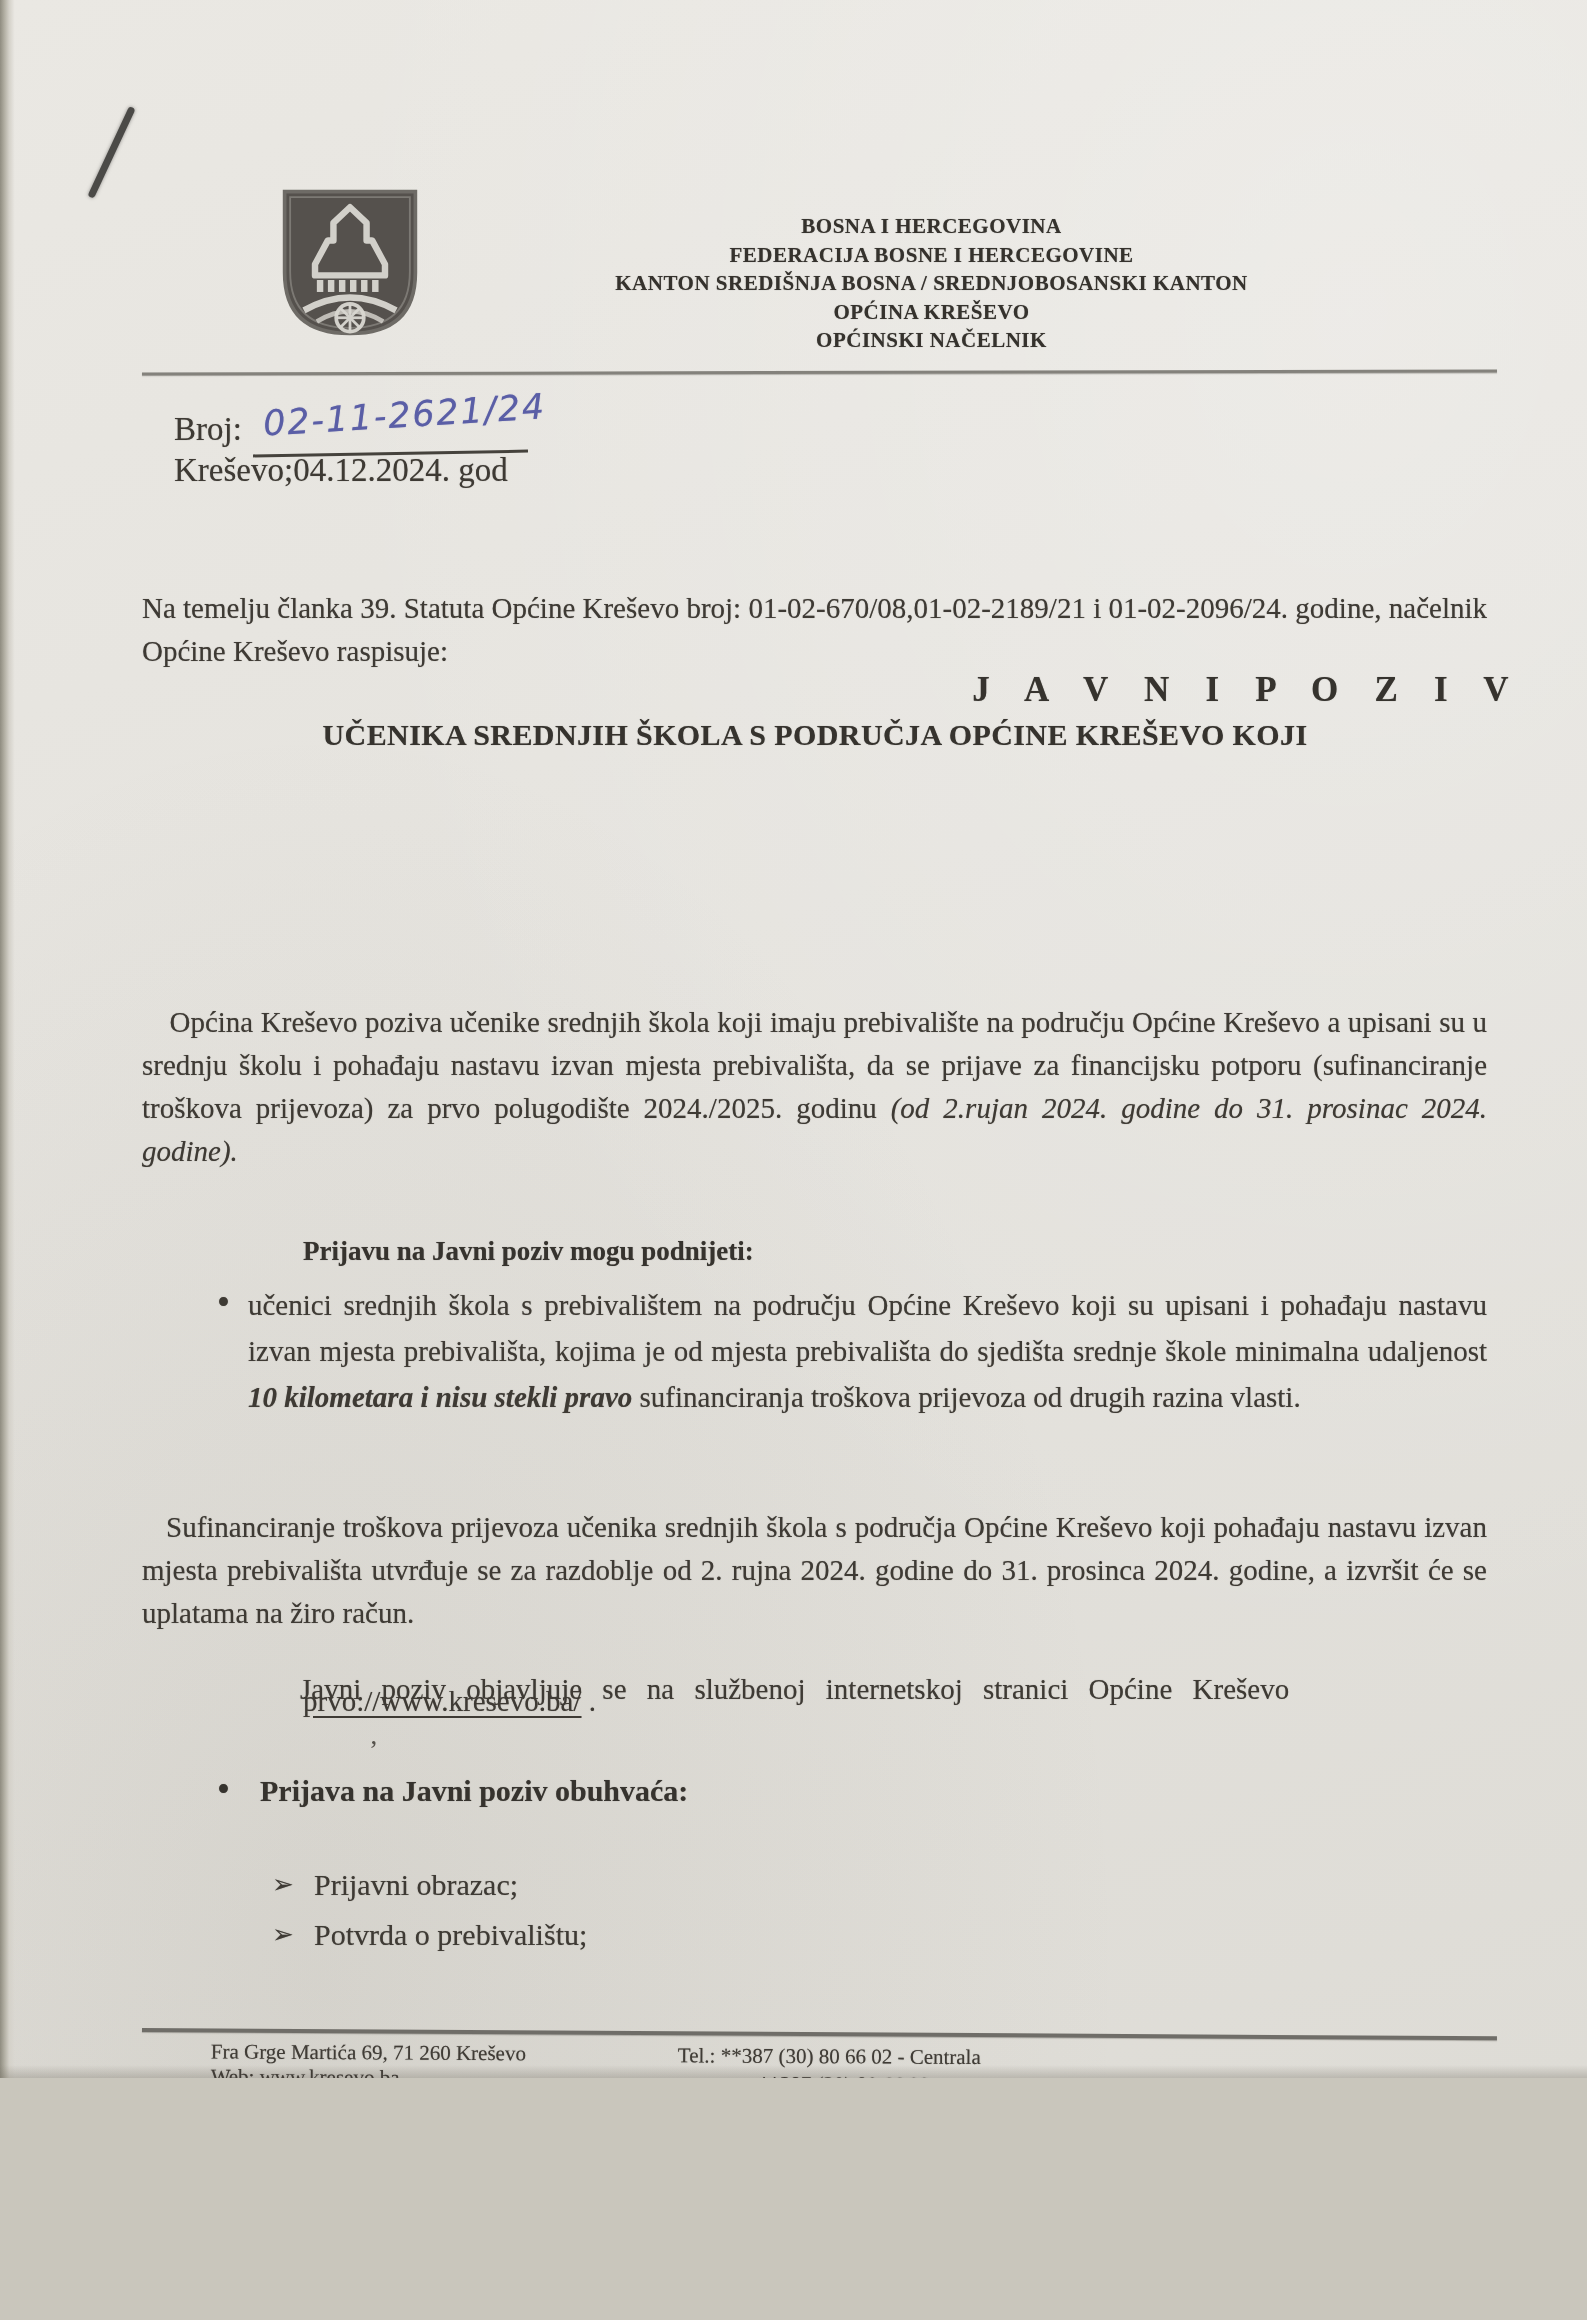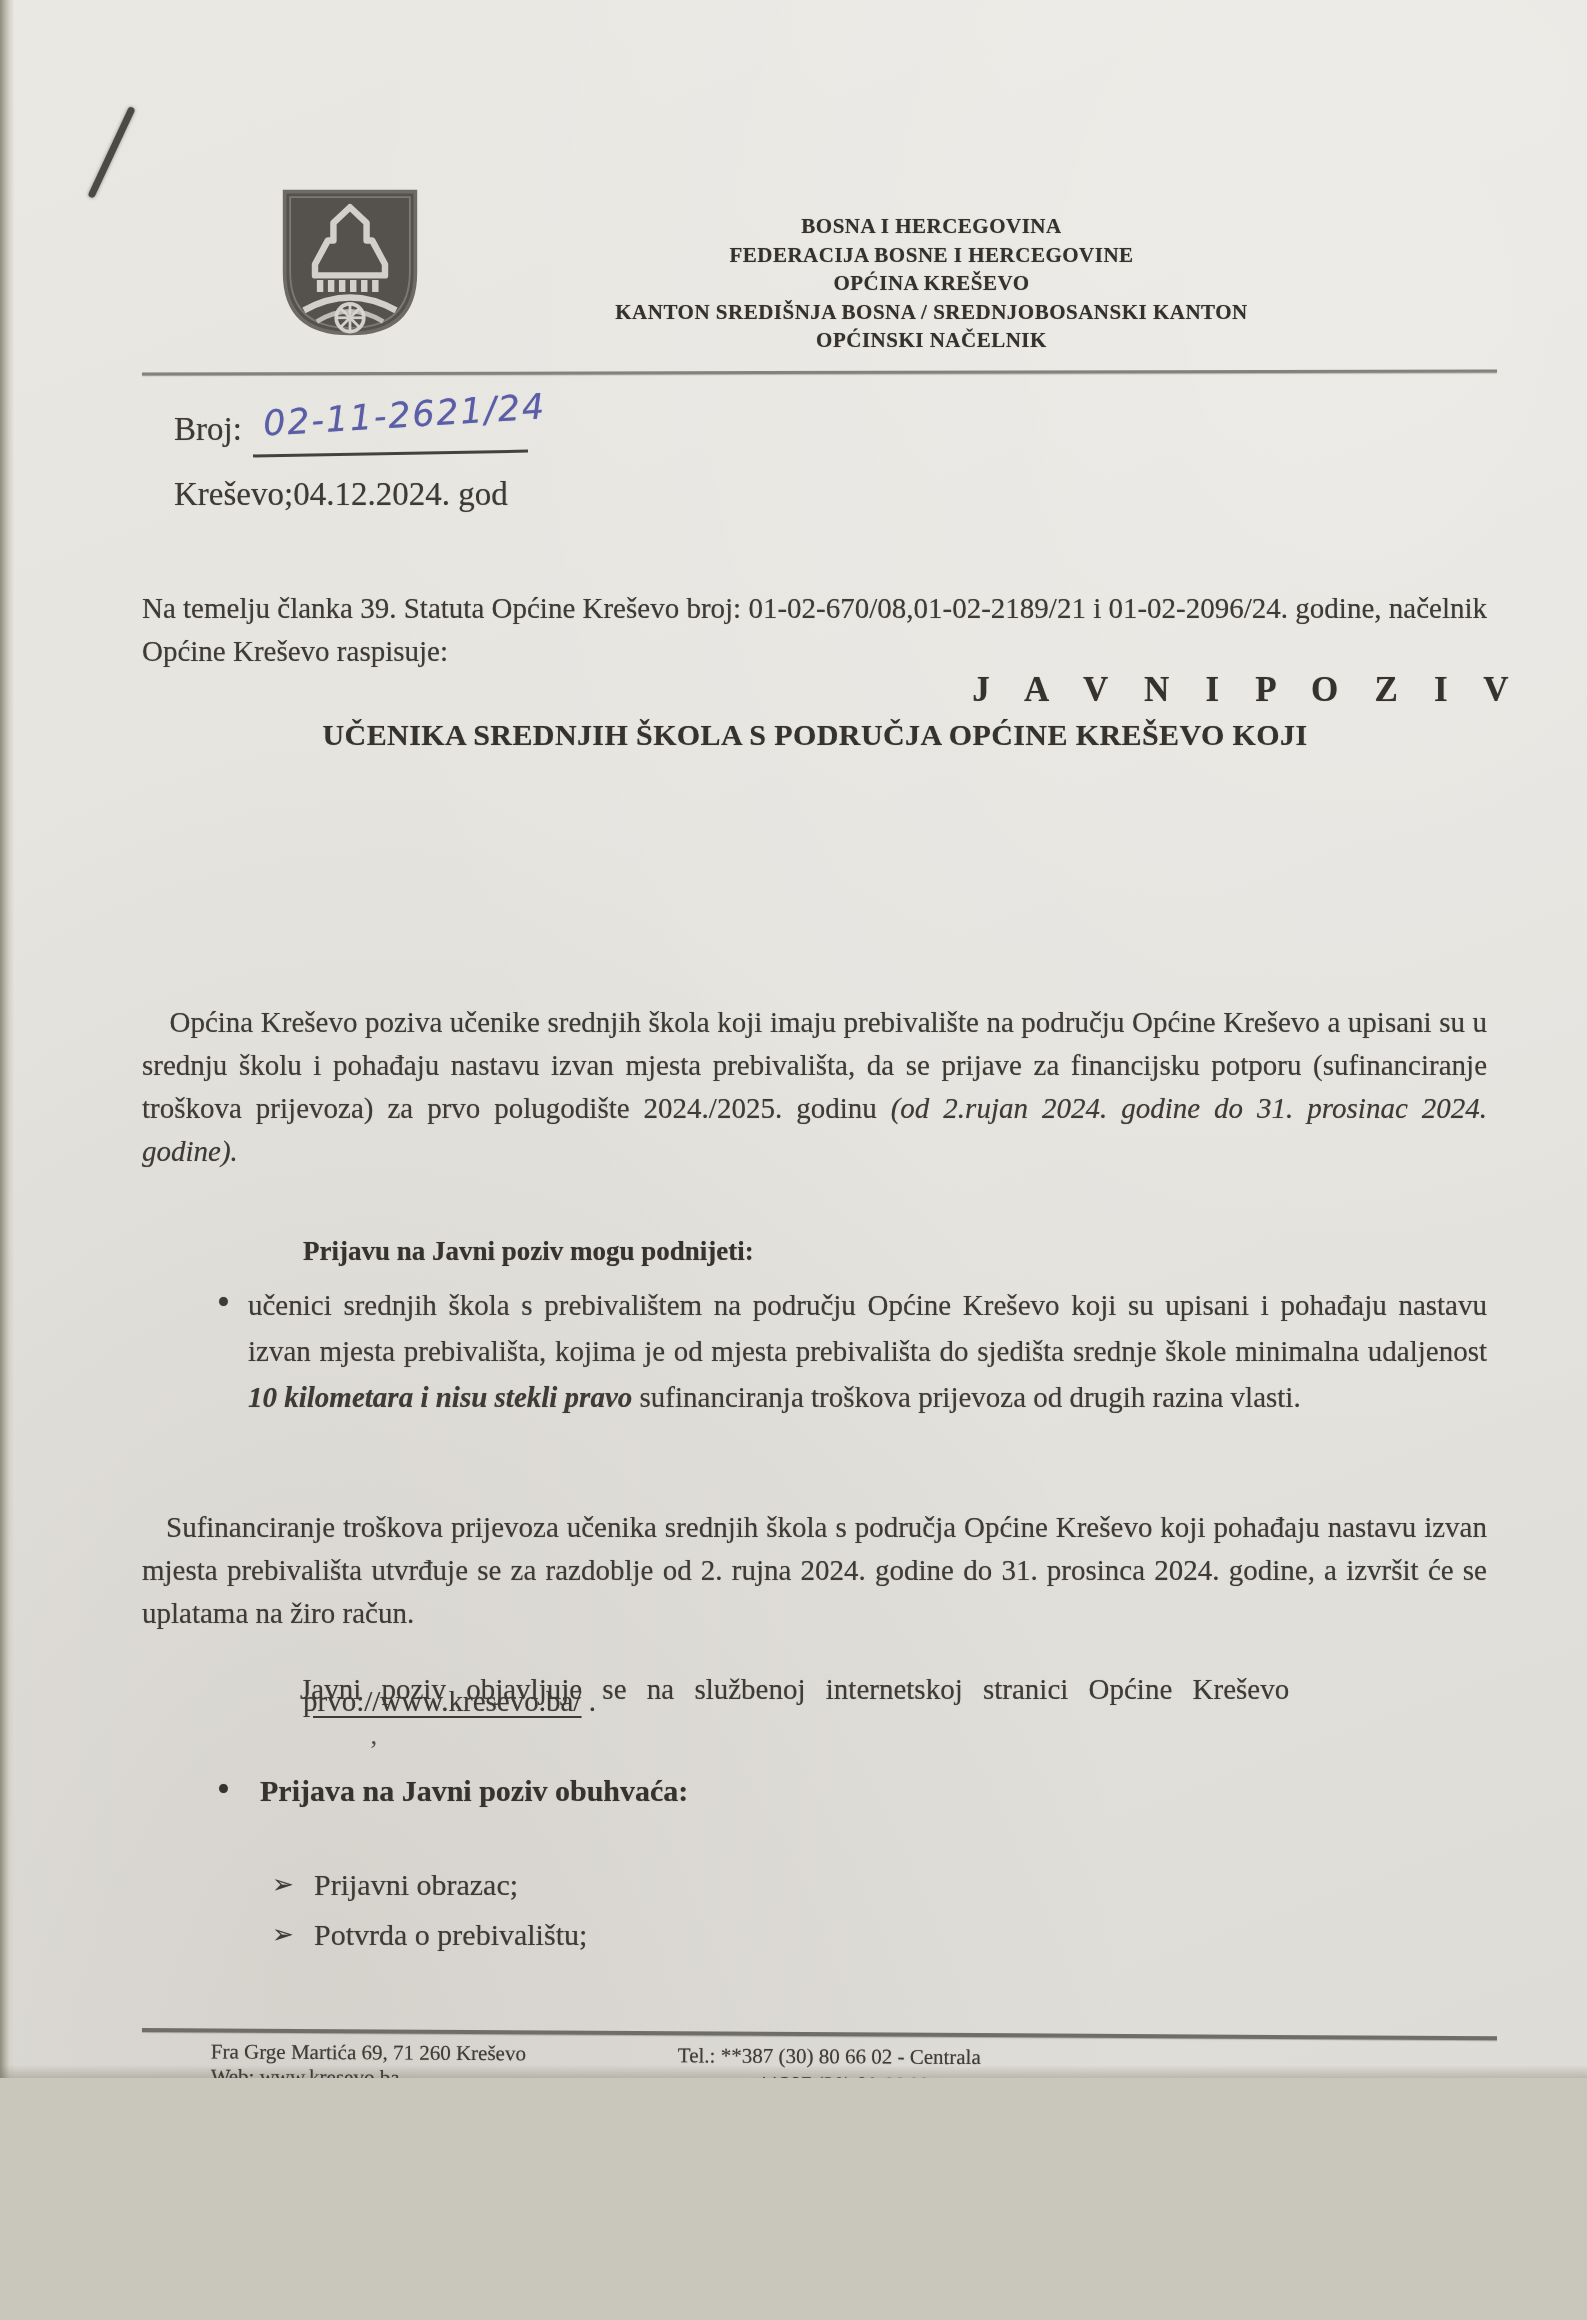--- a/index.html
+++ b/index.html
@@ -27,21 +27,21 @@
     font-weight:bold;font-size:21px;line-height:28.5px;color:#35322d;letter-spacing:0.5px;}
   .rule{position:absolute;left:142px;width:1355px;height:2.8px;background:#84827c;
     box-shadow:0 0.9px 0.9px rgba(132,130,124,.5);}
   .rule-top{top:371px;transform:rotate(-0.12deg);}
   
   .broj-label{position:absolute;left:174px;top:411px;font-size:33px;}
   .broj-underline{position:absolute;left:253px;top:452px;width:275px;height:2.8px;background:#45423c;transform:rotate(-1deg);}
   .handwriting{position:absolute;left:263px;top:395px;font-family:"DejaVu Sans",sans-serif;
     font-style:italic;font-size:35px;letter-spacing:1.8px;color:#5a5ea6;transform:rotate(-3.5deg);
     text-shadow:0 0 0.9px rgba(90,94,166,.6);}
-  .place-date{position:absolute;left:174px;top:476px;font-size:33px;}
+  .place-date{position:absolute;left:174px;top:452px;font-size:33px;}
   
   .blk{position:absolute;left:142px;width:1345px;font-size:29px;line-height:43px;
     text-align:justify;}
   .intro{top:558px;}
   .title-block{position:absolute;left:115px;top:667px;width:1400px;text-align:center;
     font-weight:bold;color:#36332e;}
   .title-main{font-size:35px;line-height:46px;letter-spacing:6.4px;word-spacing:14.7px;text-align:right;}
   .title-line{font-size:30px;line-height:43px;letter-spacing:0.4px;}
   .para1{top:972px;text-indent:27.5px;}
   .h-bold{position:absolute;font-weight:bold;font-size:27px;color:#36332e;}
@@ -98,22 +98,22 @@
       <line x1="76" y1="128" x2="76" y2="156"></line>
         <line x1="62" y1="142" x2="90" y2="142"></line>
       <line x1="66" y1="132" x2="86" y2="152"></line>
         <line x1="86" y1="132" x2="66" y2="152"></line>
     </g>
   </svg>
 
   <div class="hdr soft">
     <div>BOSNA I HERCEGOVINA</div>
     <div>FEDERACIJA BOSNE I HERCEGOVINE</div>
+    <div>KANTON SREDIŠNJA BOSNA / SREDNJOBOSANSKI KANTON</div>
     <div>OPĆINA KREŠEVO</div>
-    <div>KANTON SREDIŠNJA BOSNA / SREDNJOBOSANSKI KANTON</div>
     <div>OPĆINSKI NAČELNIK</div>
   </div>
   <div class="rule rule-top"></div>
 
   <span class="broj-label soft">Broj:</span>
   <span class="broj-underline"></span>
   <span class="handwriting">02-11-2621/24</span>
   <div class="place-date soft">Kreševo;04.12.2024. god</div>
 
   <p class="blk intro soft">Na temelju članka 39. Statuta Općine Kreševo broj: 01-02-670/08,01-02-2189/21 i 01-02-2096/24. godine, načelnik Općine Kreševo raspisuje:</p>

